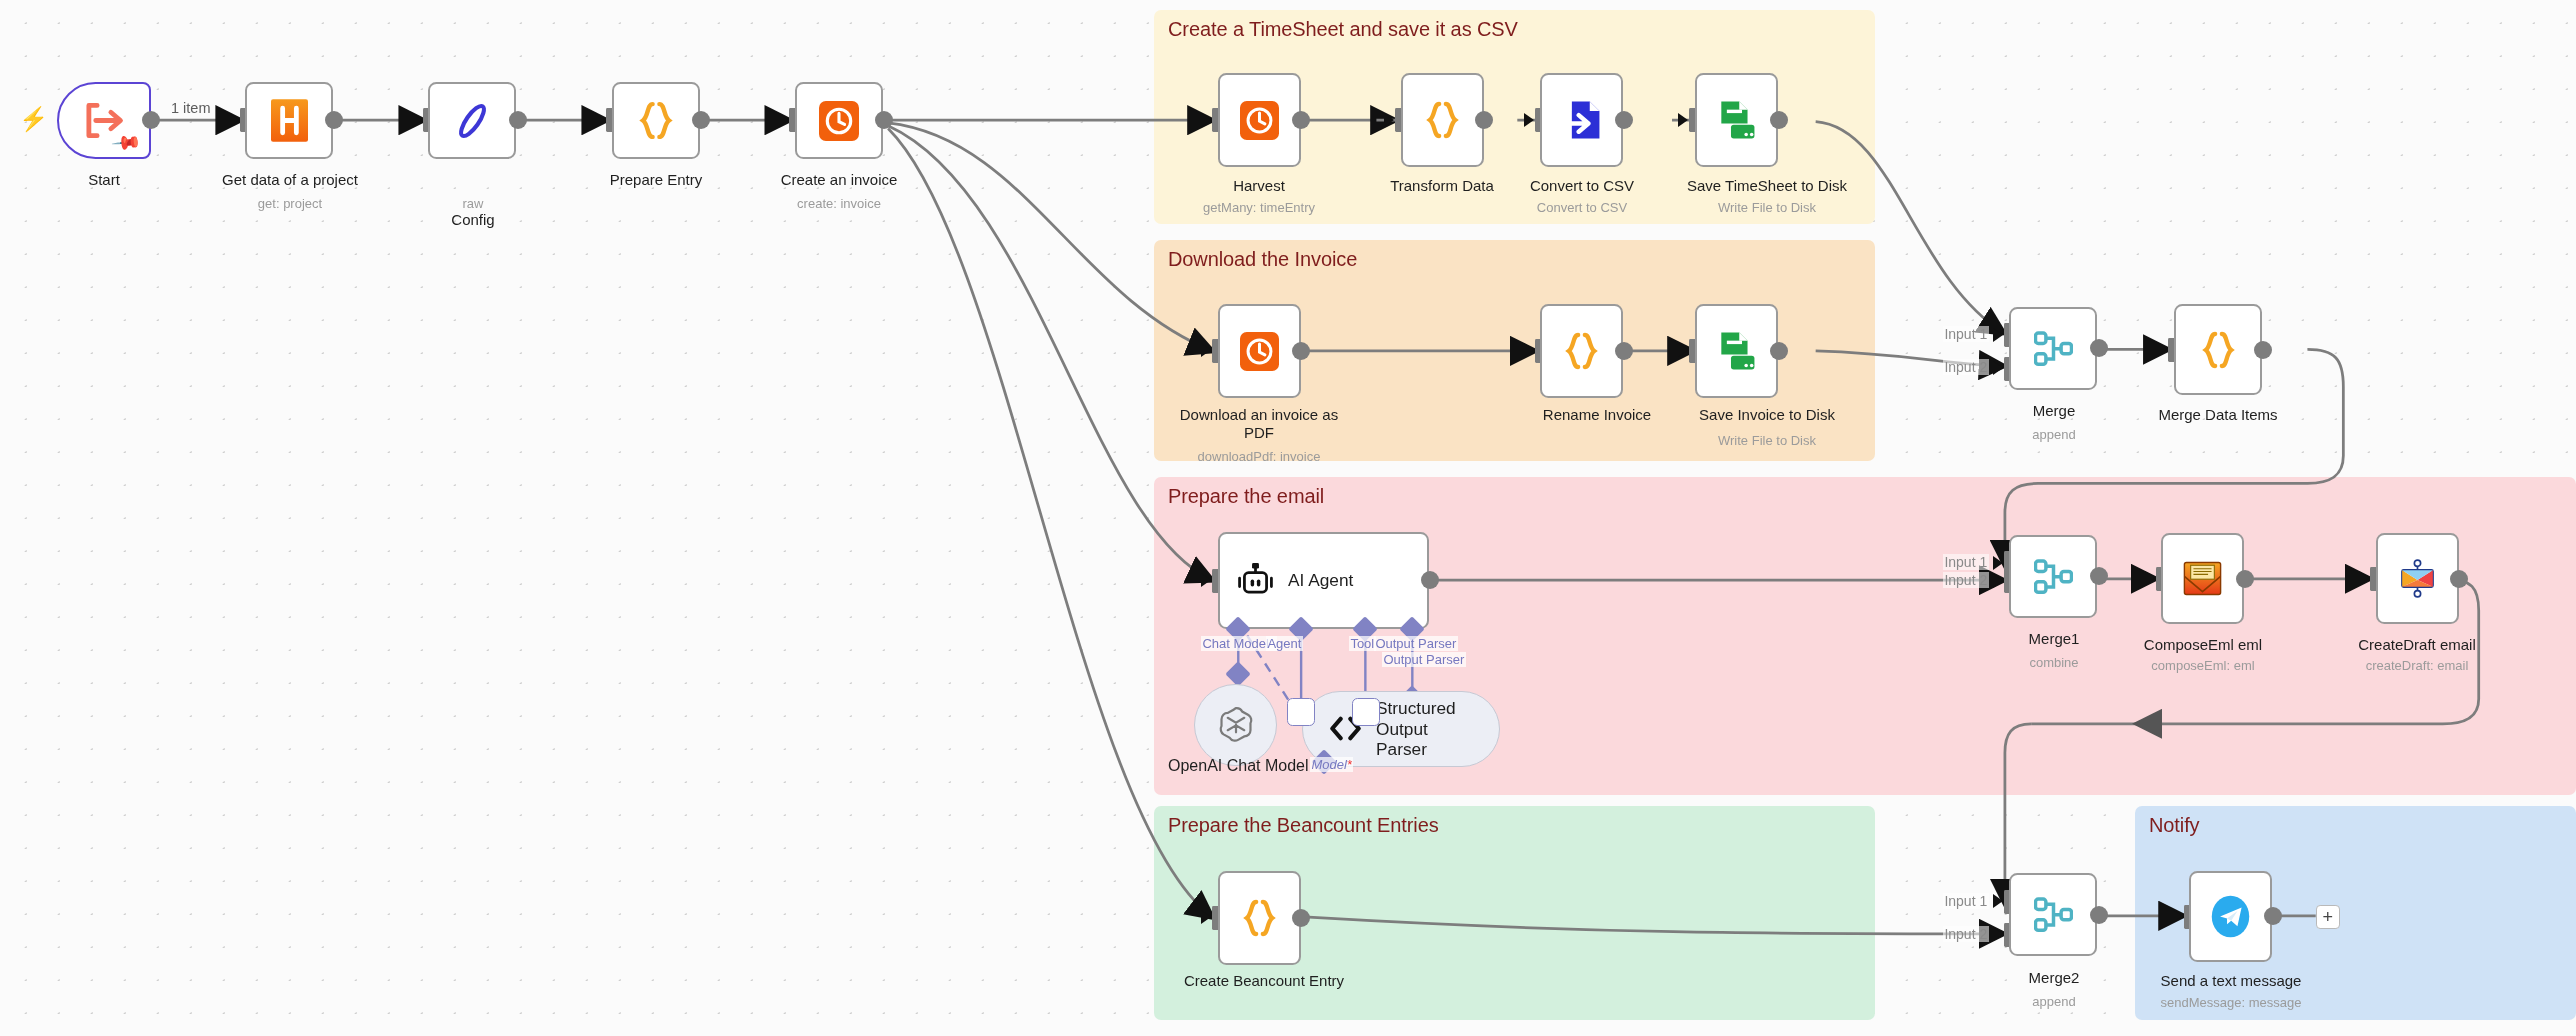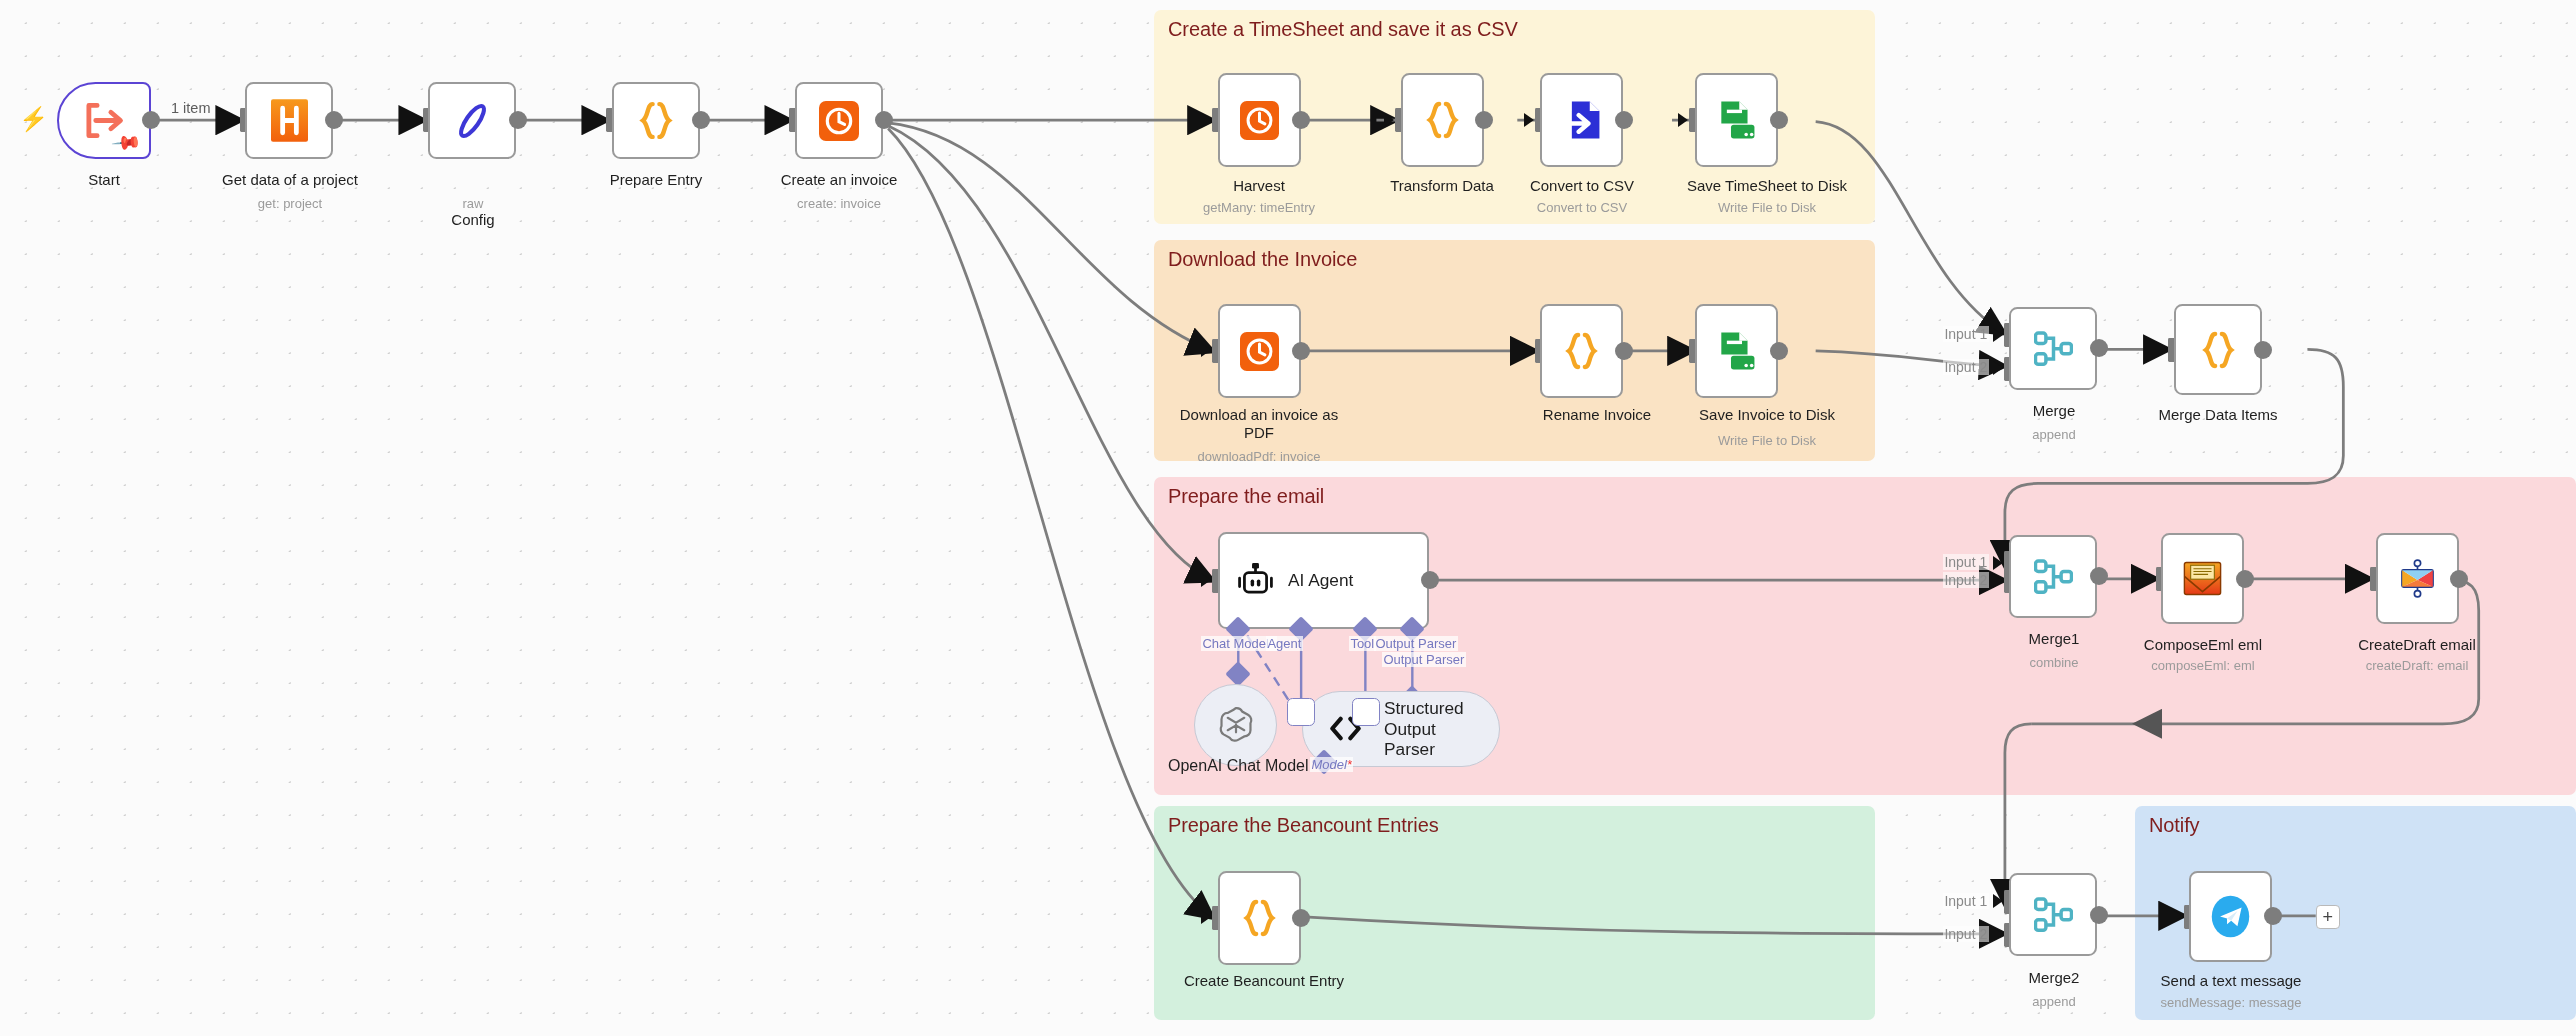--- a/index.html
+++ b/index.html
@@ -103,21 +103,21 @@
     position:absolute; width:18px;height:18px;background:#8183c4;
     transform:rotate(45deg); border-radius:2.1px;
   }
   .sub-label {
     position:absolute; font-size:13px; color:#7678c0;
     background:rgba(255,255,255,.72); white-space:nowrap; padding:0 1.4px;
   }
   .sub-label .req { color:#e33; }
   .subnode {
     position:absolute; background:#eceef5; border:1.7px solid #c6c9d4;
-    display:flex;align-items:center; gap:21px;
+    display:flex;align-items:center; gap:13px;
   }
   .subnode.round { border-radius:41px; }
   .sub-plus {
     position:absolute; width:28px;height:28px;border:1.7px solid #8183c4;
     border-radius:5.5px;background:#fff;display:flex;align-items:center;
     justify-content:center;font-size:19.3px;color:#333;line-height:1;
   }
   .sub-title { font-size:17.3px; color:#1f1f1f; line-height:1.2; }
   .subnode-name { position:absolute; font-size:16px; color:#1f1f1f; white-space:nowrap; }
 

